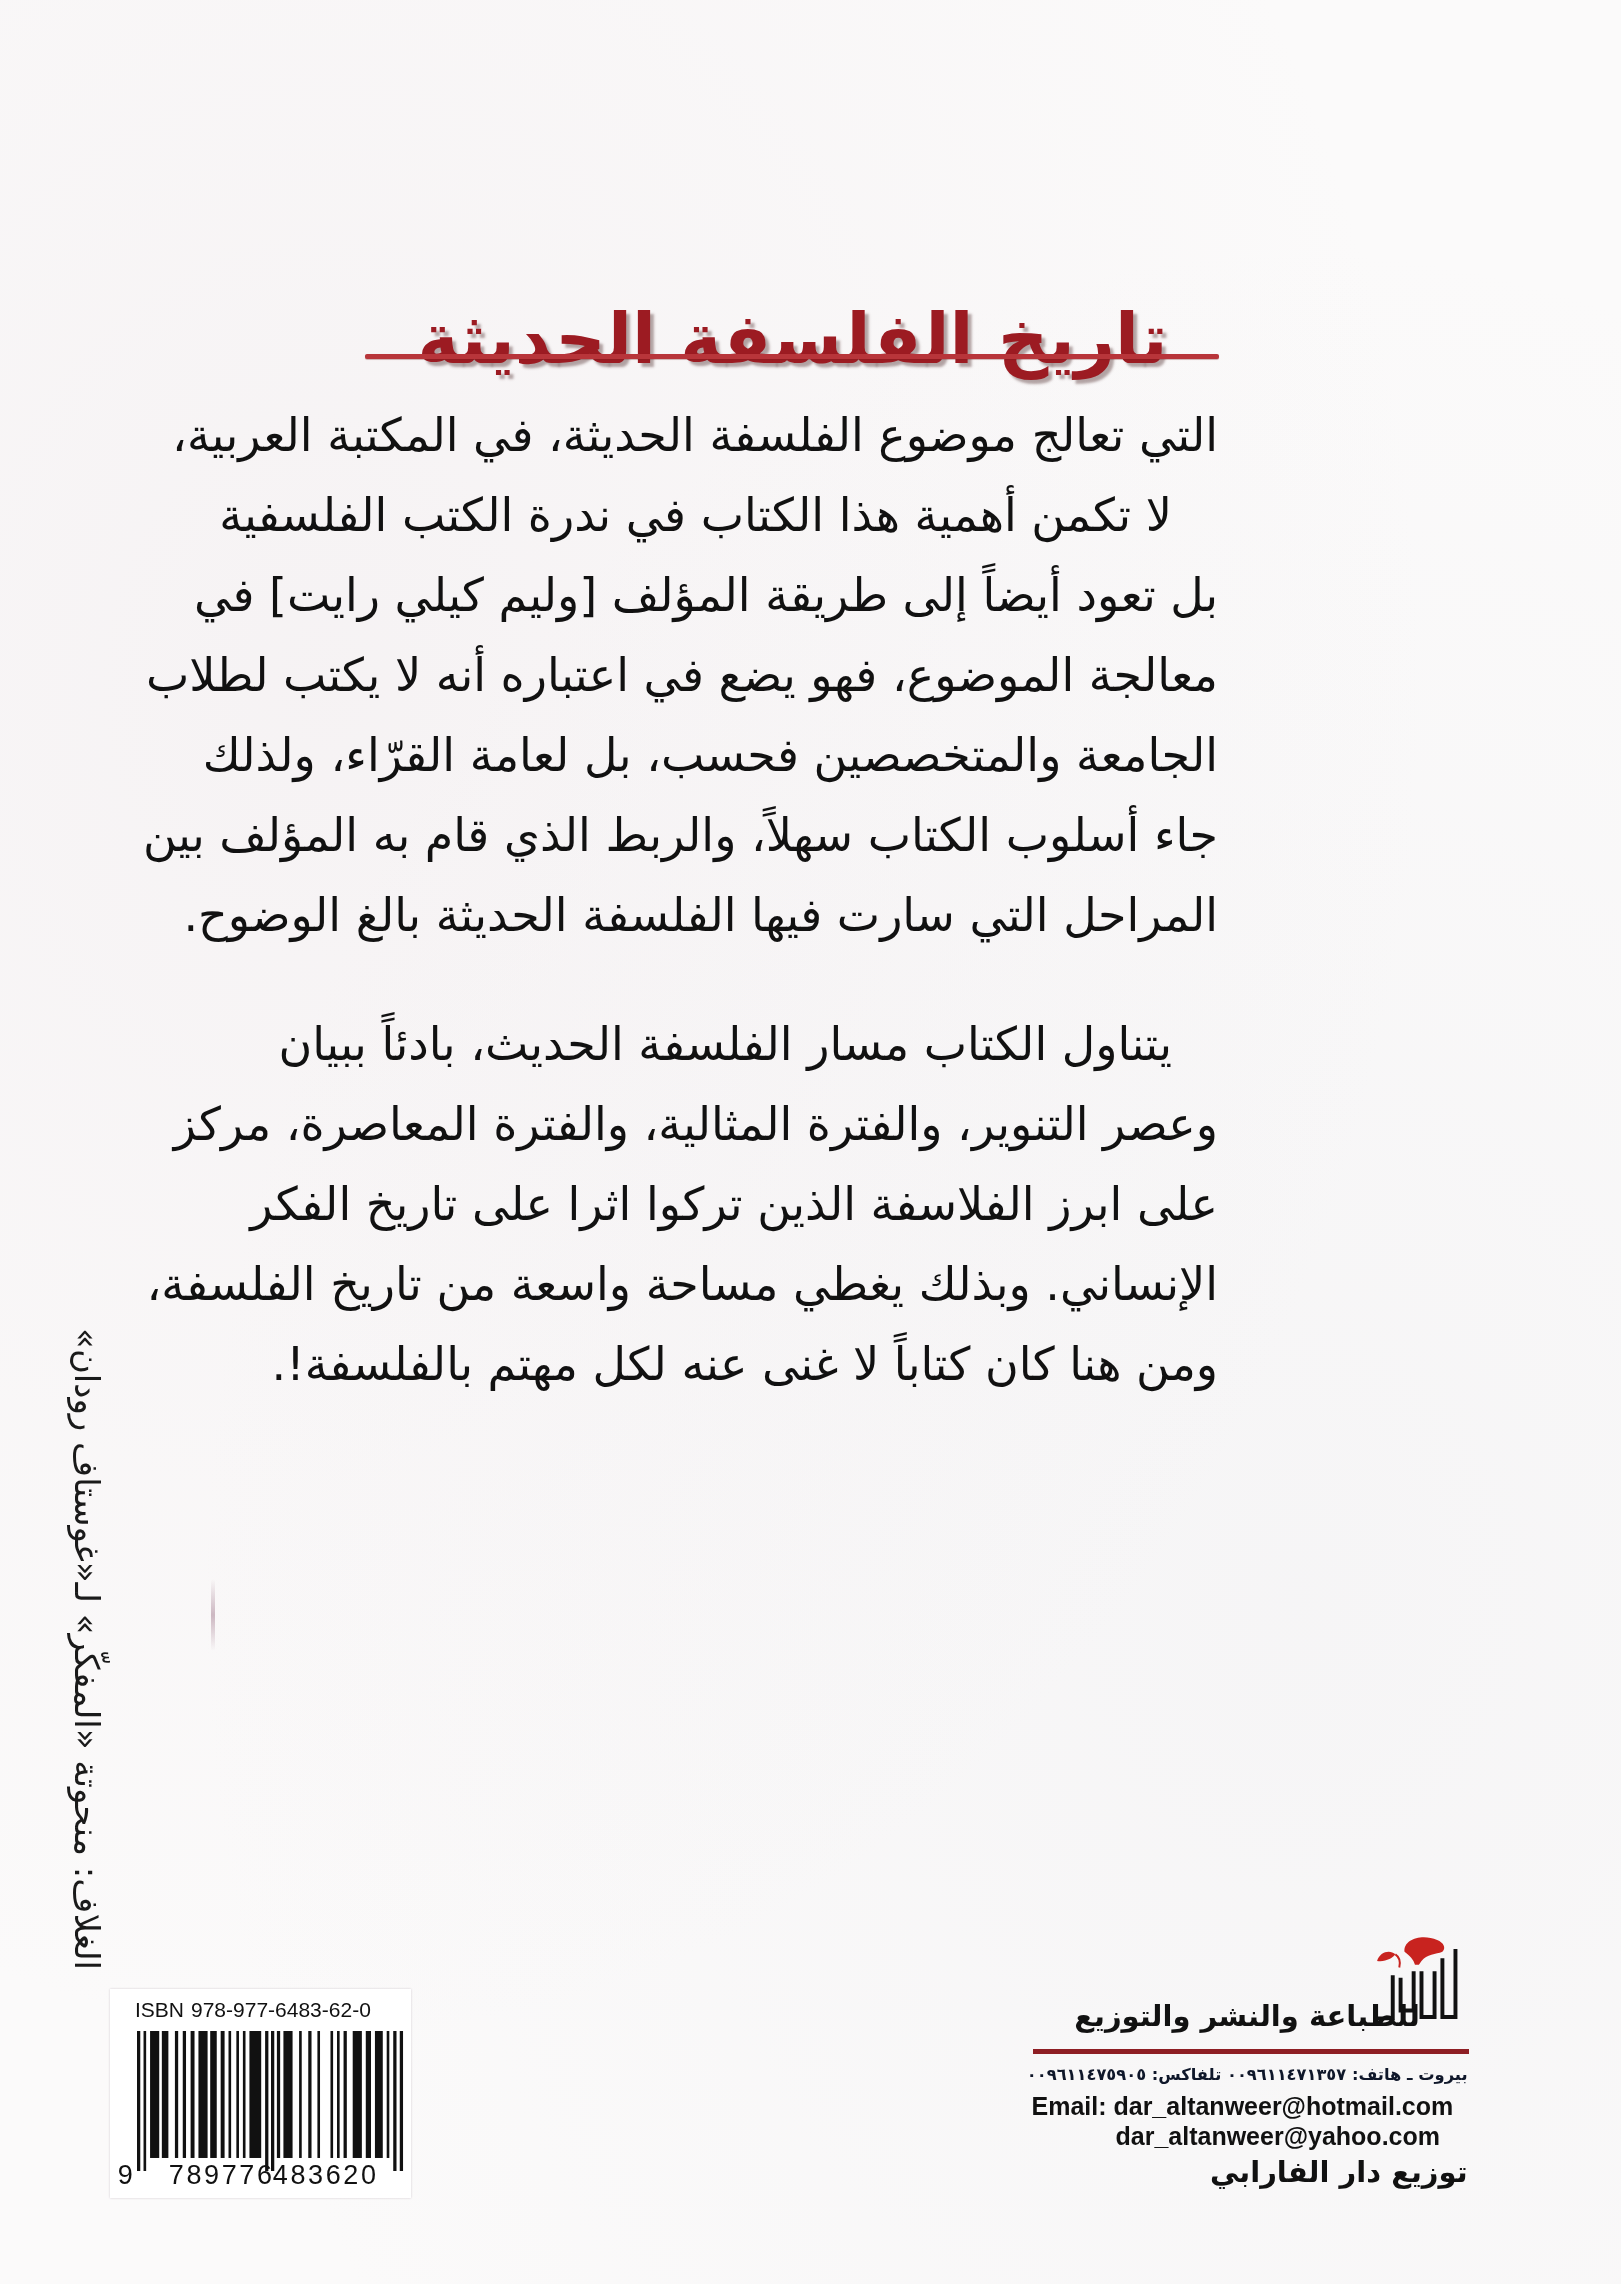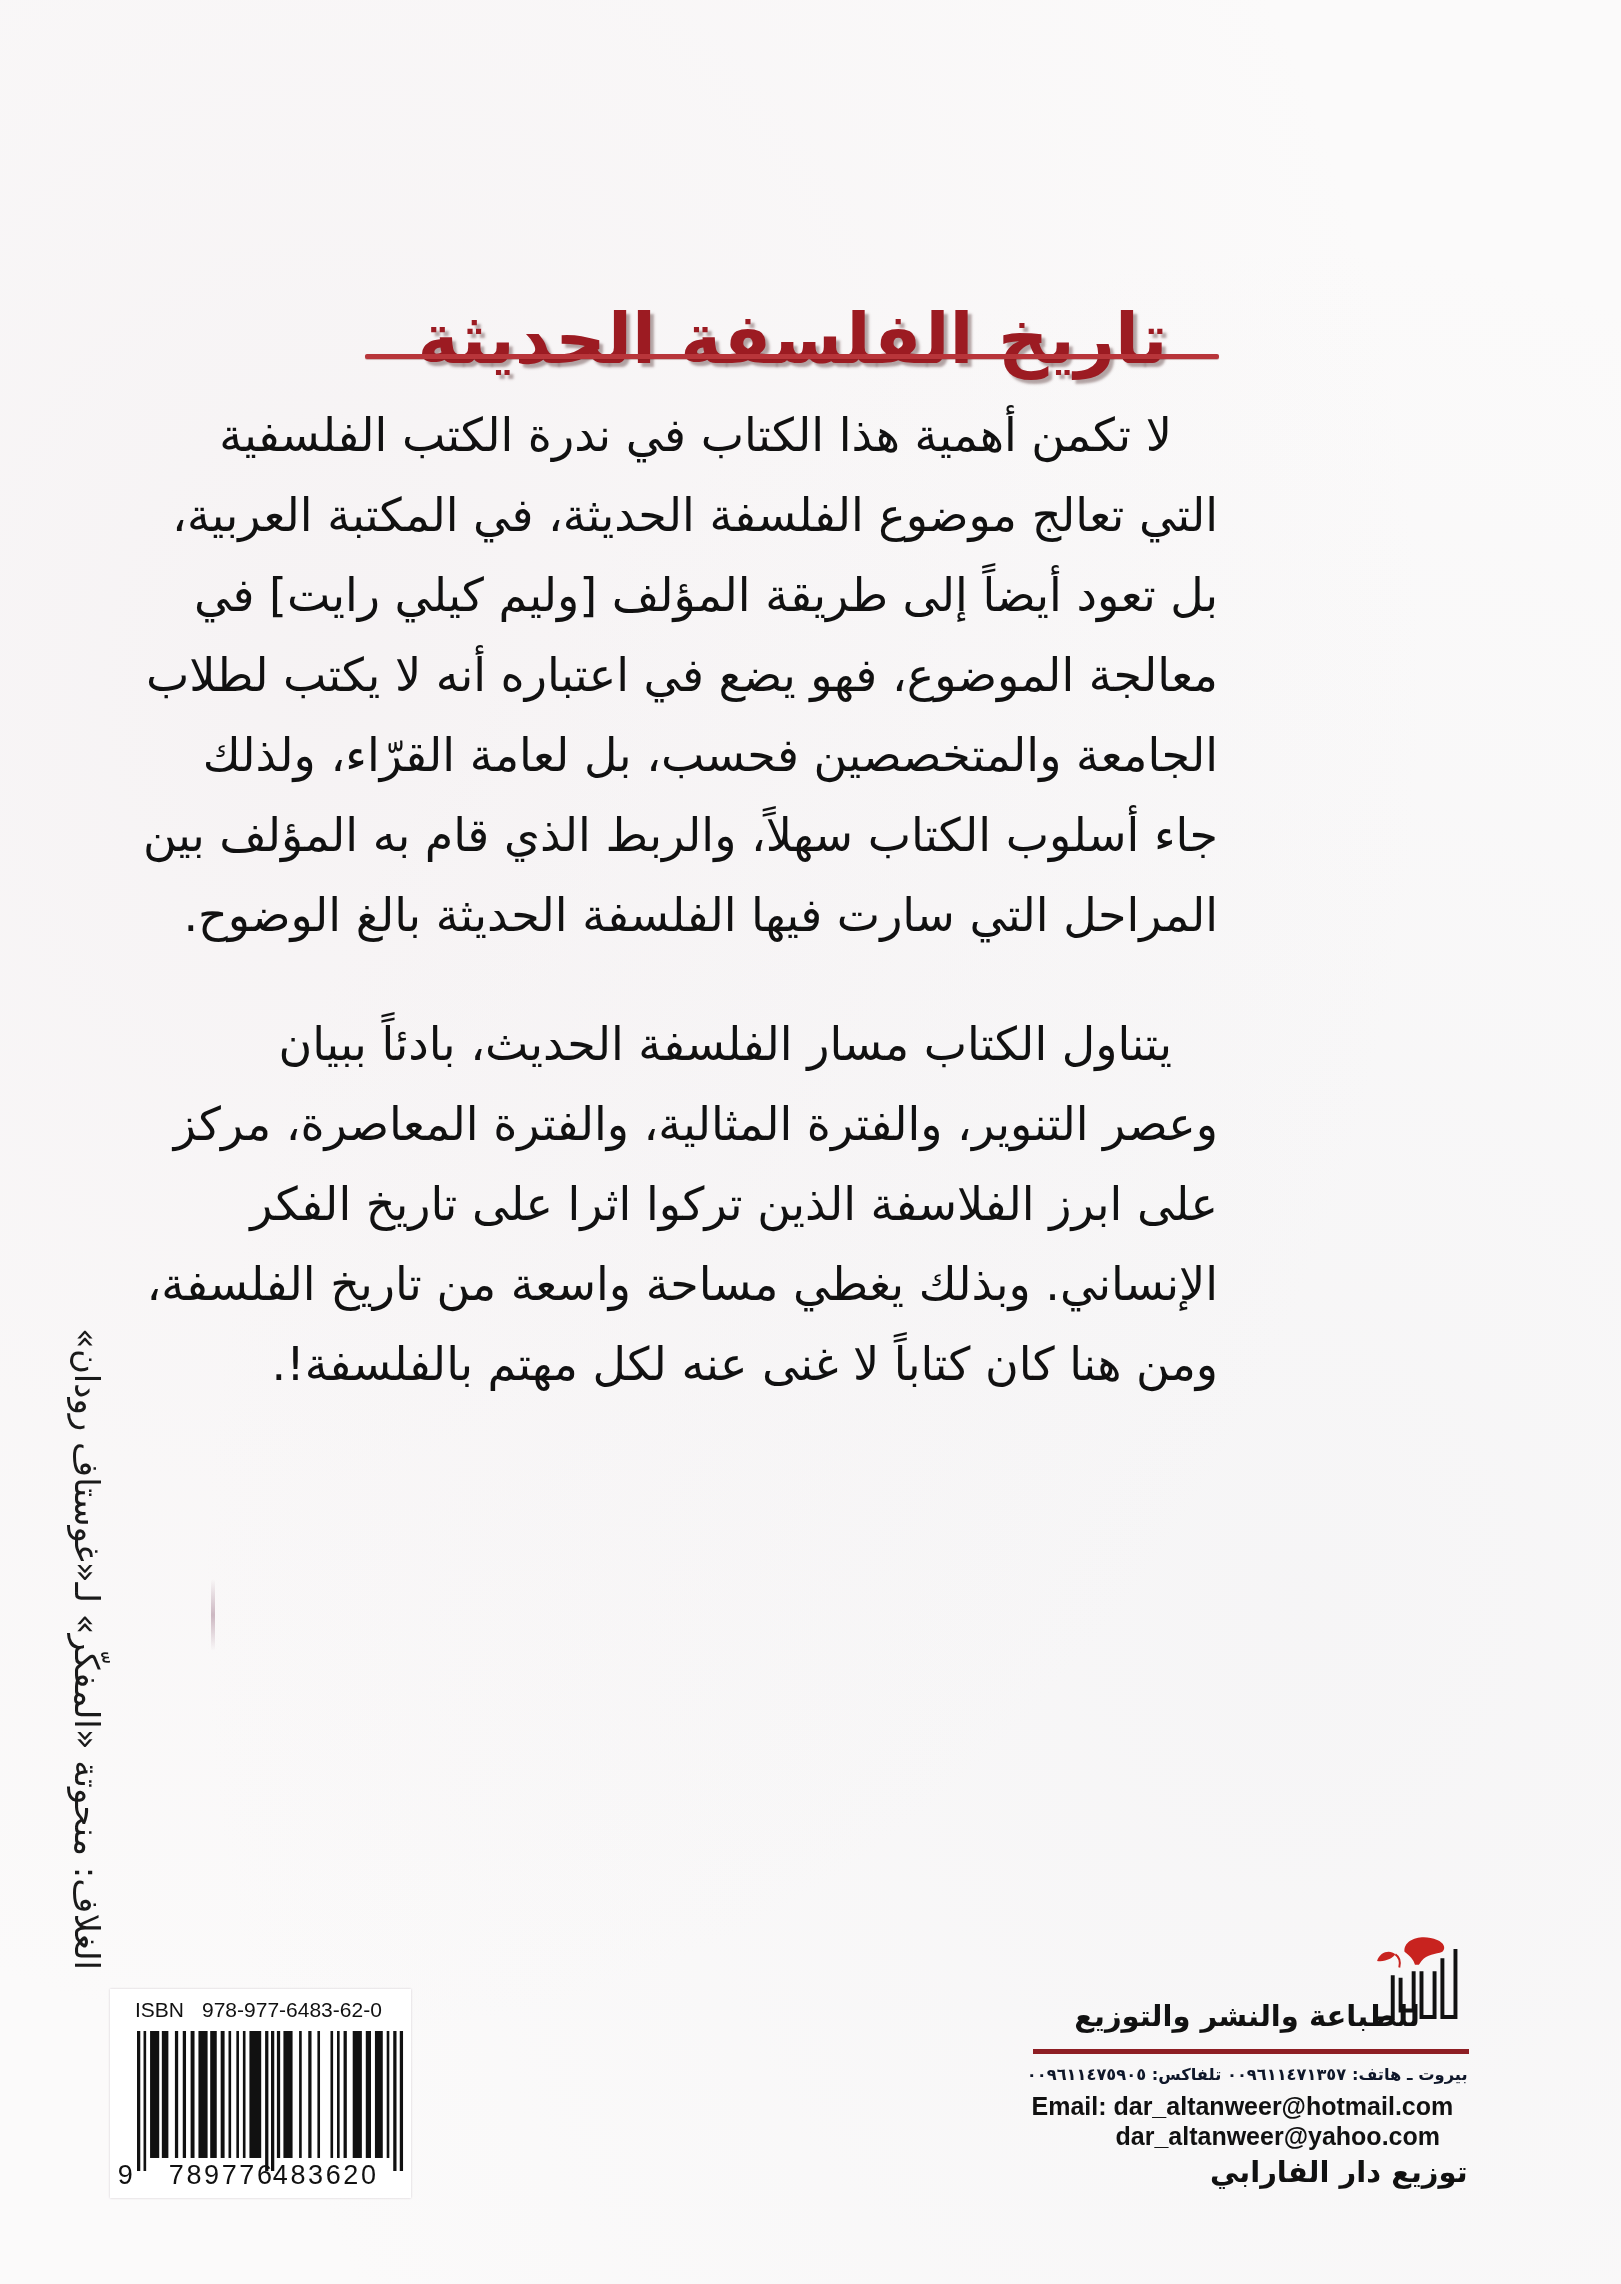--- a/index.html
+++ b/index.html
@@ -112,21 +112,21 @@
     }
     .isbn-label {
       position: absolute;
       left: 25px;
       top: 9px;
       font-family: "Liberation Sans", sans-serif;
       font-size: 21px;
       color: #111;
       white-space: nowrap;
     }
-    .isbn-label .isbn-key { margin-right: 18px; }
+    .isbn-label .isbn-key { margin-right: 7px; }
     .bars {
       position: absolute;
       left: 27px;
       top: 42px;
       width: 268px;
       height: 140px;
     }
     .barcode-digits {
       position: absolute;
       left: 7.8px;
@@ -218,22 +218,22 @@
   </style>
 </head>
 <body>
 
 <div class="page-noise"></div>
 
 <h1 class="title">تاريخ الفلسفة الحديثة</h1>
 <div class="title-rule"></div>
 
 <div class="body-text para-1">
+  <span class="line">التي تعالج موضوع الفلسفة الحديثة، في المكتبة العربية،</span>
   <span class="line first">لا تكمن أهمية هذا الكتاب في ندرة الكتب الفلسفية</span>
-  <span class="line">التي تعالج موضوع الفلسفة الحديثة، في المكتبة العربية،</span>
   <span class="line">بل تعود أيضاً إلى طريقة المؤلف [وليم كيلي رايت] في</span>
   <span class="line">معالجة الموضوع، فهو يضع في اعتباره أنه لا يكتب لطلاب</span>
   <span class="line">الجامعة والمتخصصين فحسب، بل لعامة القرّاء، ولذلك</span>
   <span class="line">جاء أسلوب الكتاب سهلاً، والربط الذي قام به المؤلف بين</span>
   <span class="line last">المراحل التي سارت فيها الفلسفة الحديثة بالغ الوضوح.</span>
 </div>
 
 <div class="body-text para-2">
   <span class="line first">يتناول الكتاب مسار الفلسفة الحديث، بادئاً ببيان</span>
   <span class="line">وعصر التنوير، والفترة المثالية، والفترة المعاصرة، مركز</span>

